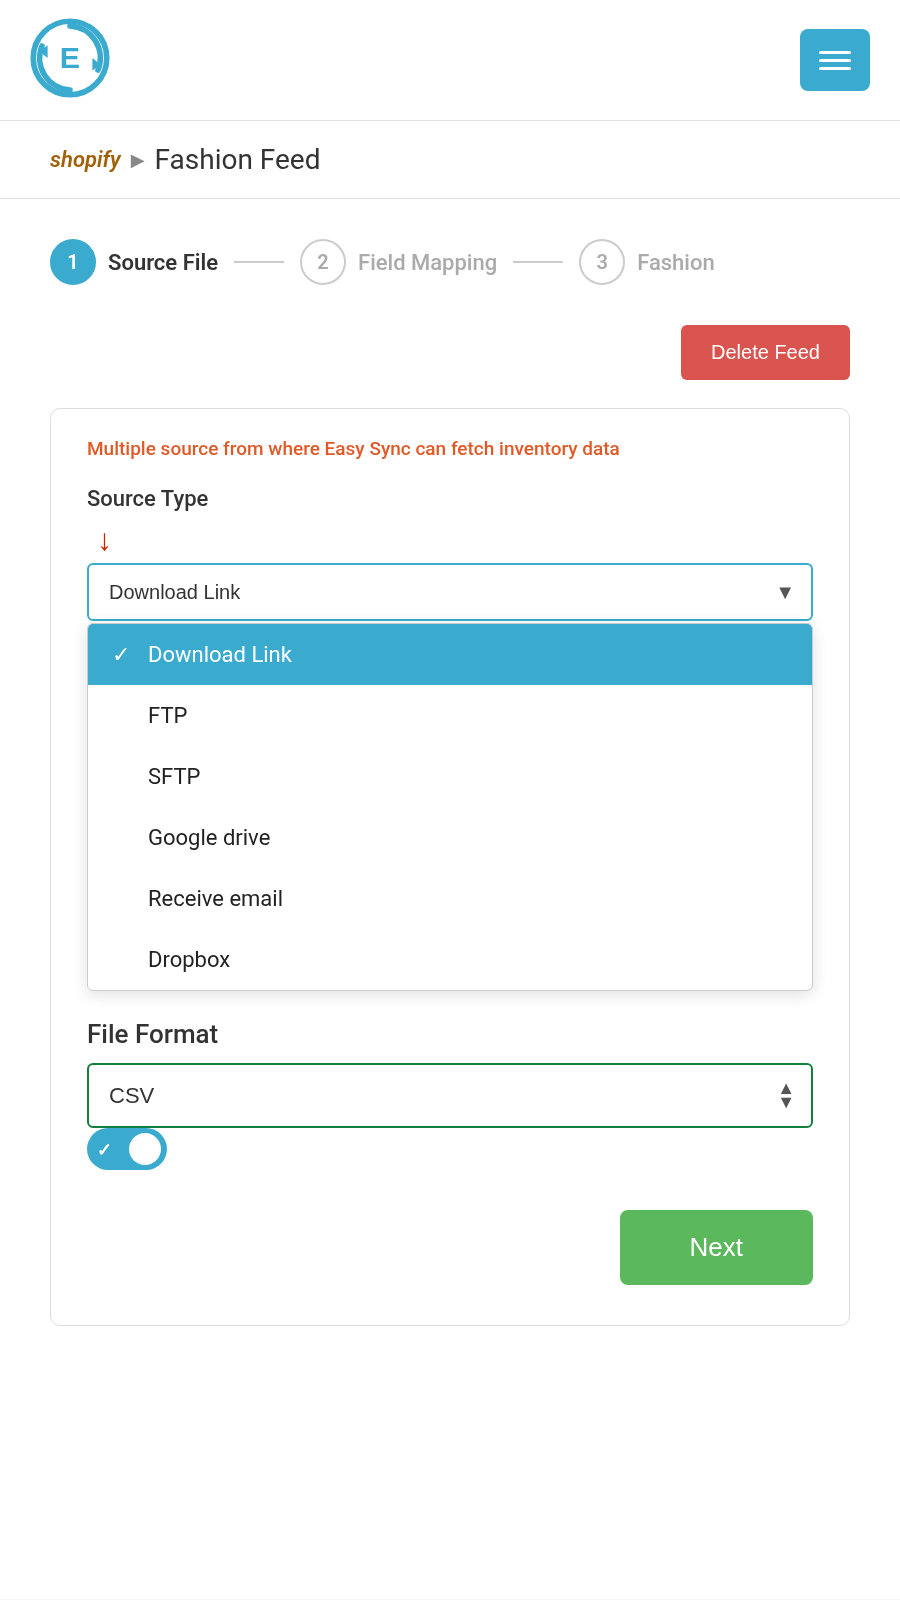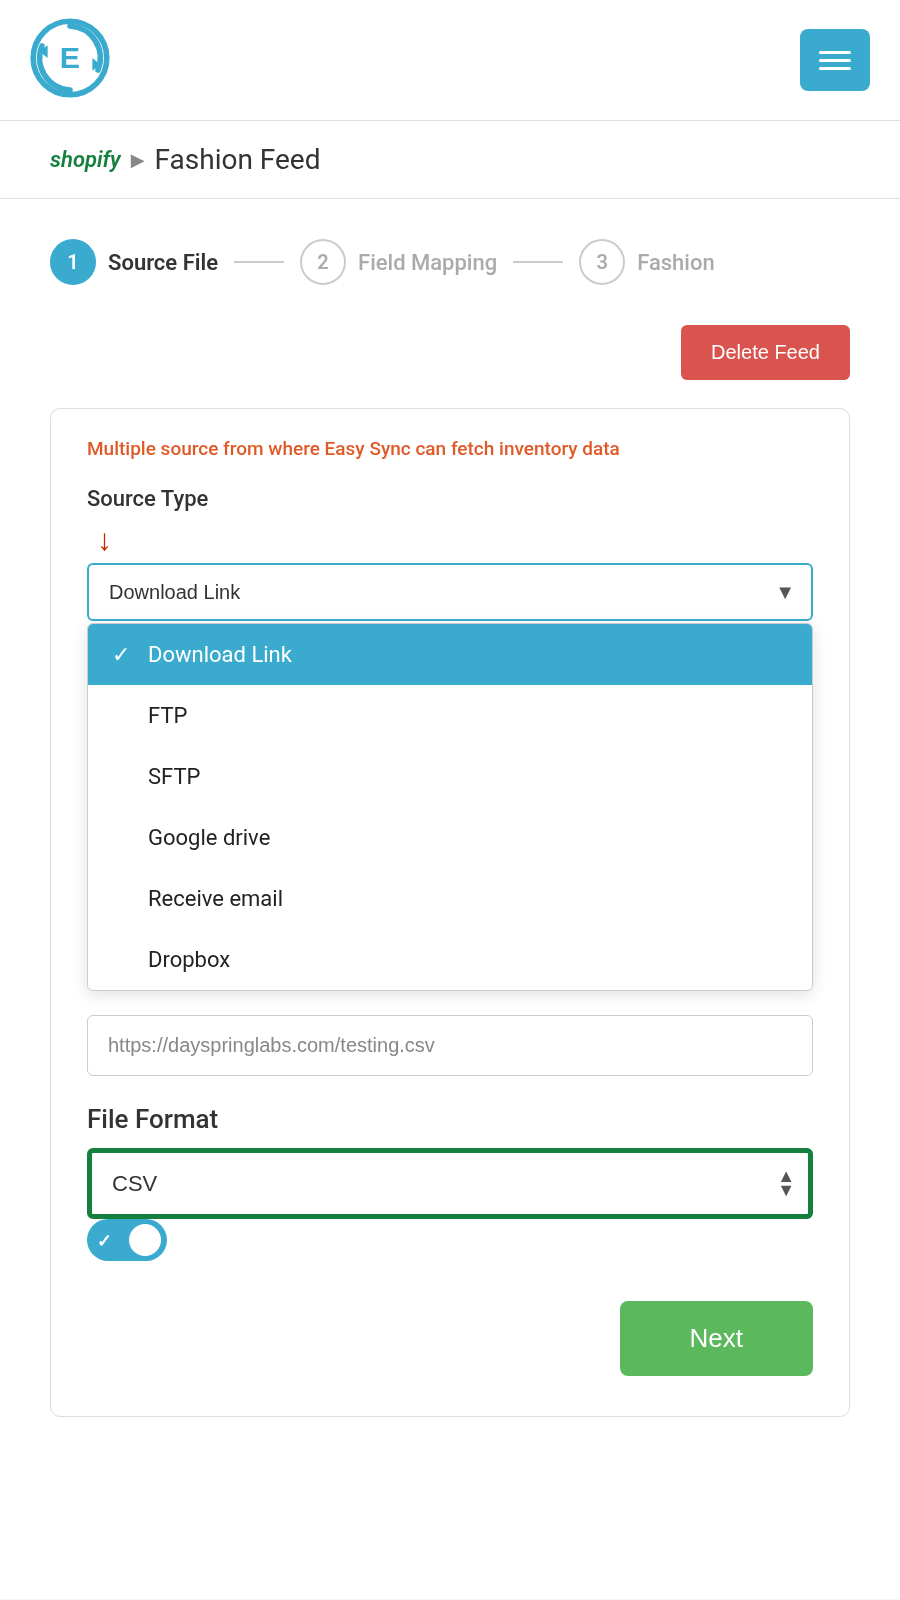--- a/index.html
+++ b/index.html
@@ -49,21 +49,21 @@
       align-items: center;
       gap: 10px;
       font-size: 22px;
       color: #555;
       border-bottom: 1px solid #e0e0e0;
     }
     .breadcrumb .shopify-text {
       font-style: italic;
       font-weight: 600;
       font-size: 22px;
-      color: #15803d;
+      color: #a16207;
     }
     .breadcrumb .arrow {
       color: #888;
       font-size: 18px;
     }
     .breadcrumb .feed-name {
       font-size: 28px;
       color: #333;
       font-weight: 400;
     }
@@ -236,21 +236,21 @@
       color: #333;
       margin: 28px 0 14px;
     }
     .format-select-container {
       position: relative;
     }
     .format-select {
       width: 100%;
       padding: 18px 20px;
       font-size: 22px;
-      border: 5px solid #15803d;
+      border: 2px solid #15803d;
       border-radius: 6px;
       appearance: none;
       background: white;
       color: #333;
       cursor: pointer;
       outline: none;
     }
     .format-select-arrow {
       position: absolute;
       right: 18px;
@@ -422,21 +422,20 @@
       <div class="dropdown-item">
         <span class="check">✓</span>
         <span>Receive email</span>
       </div>
       <div class="dropdown-item">
         <span class="check">✓</span>
         <span>Dropbox</span>
       </div>
     </div>
 
-    <input class="url-input" type="text" value="https://dayspringlabs.com/testing.csv" style="">
 
     <div class="file-format-label">File Format</div>
 
     <div class="format-select-container">
       <select class="format-select">
         <option>CSV</option>
         <option>TSV</option>
         <option>XML</option>
         <option>JSON</option>
       </select>

